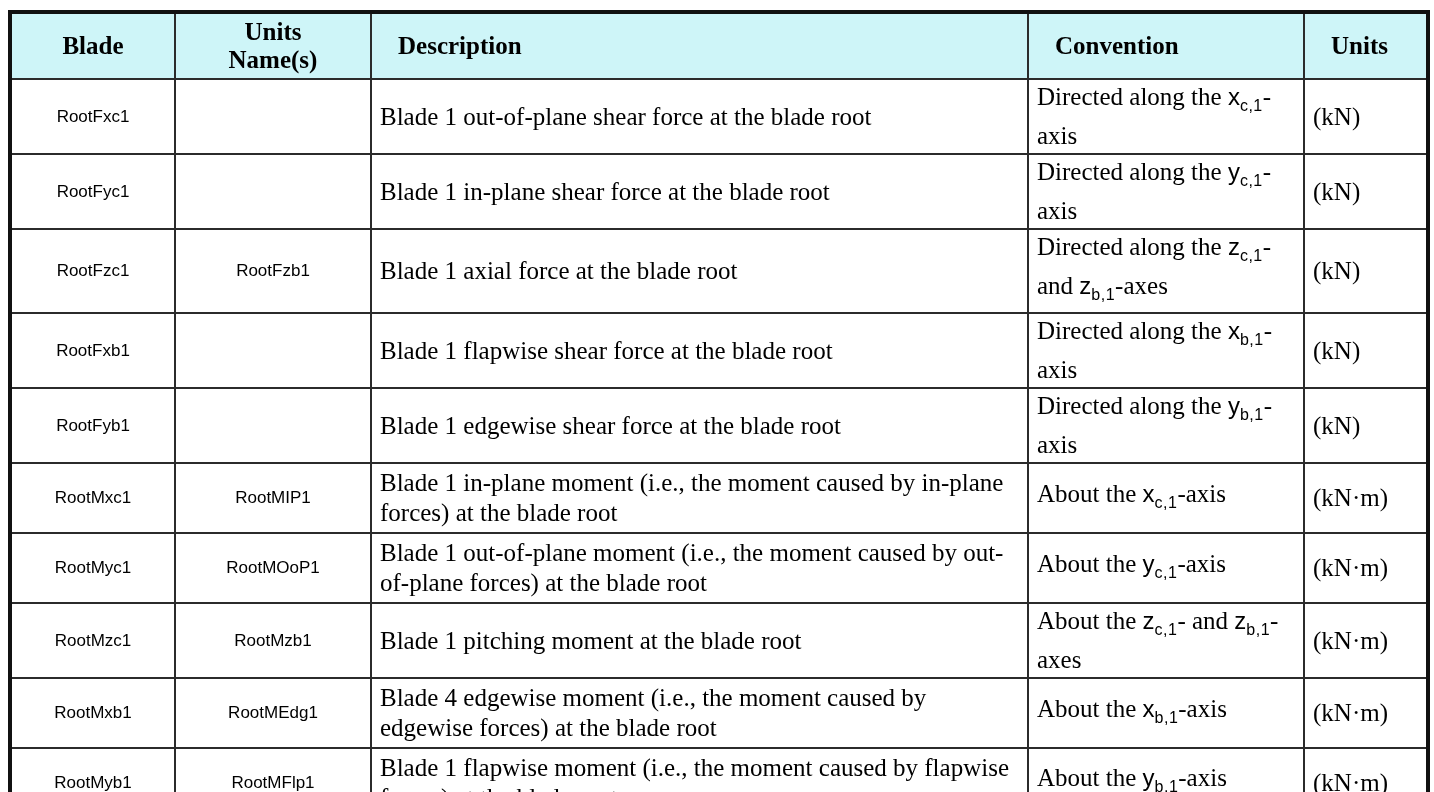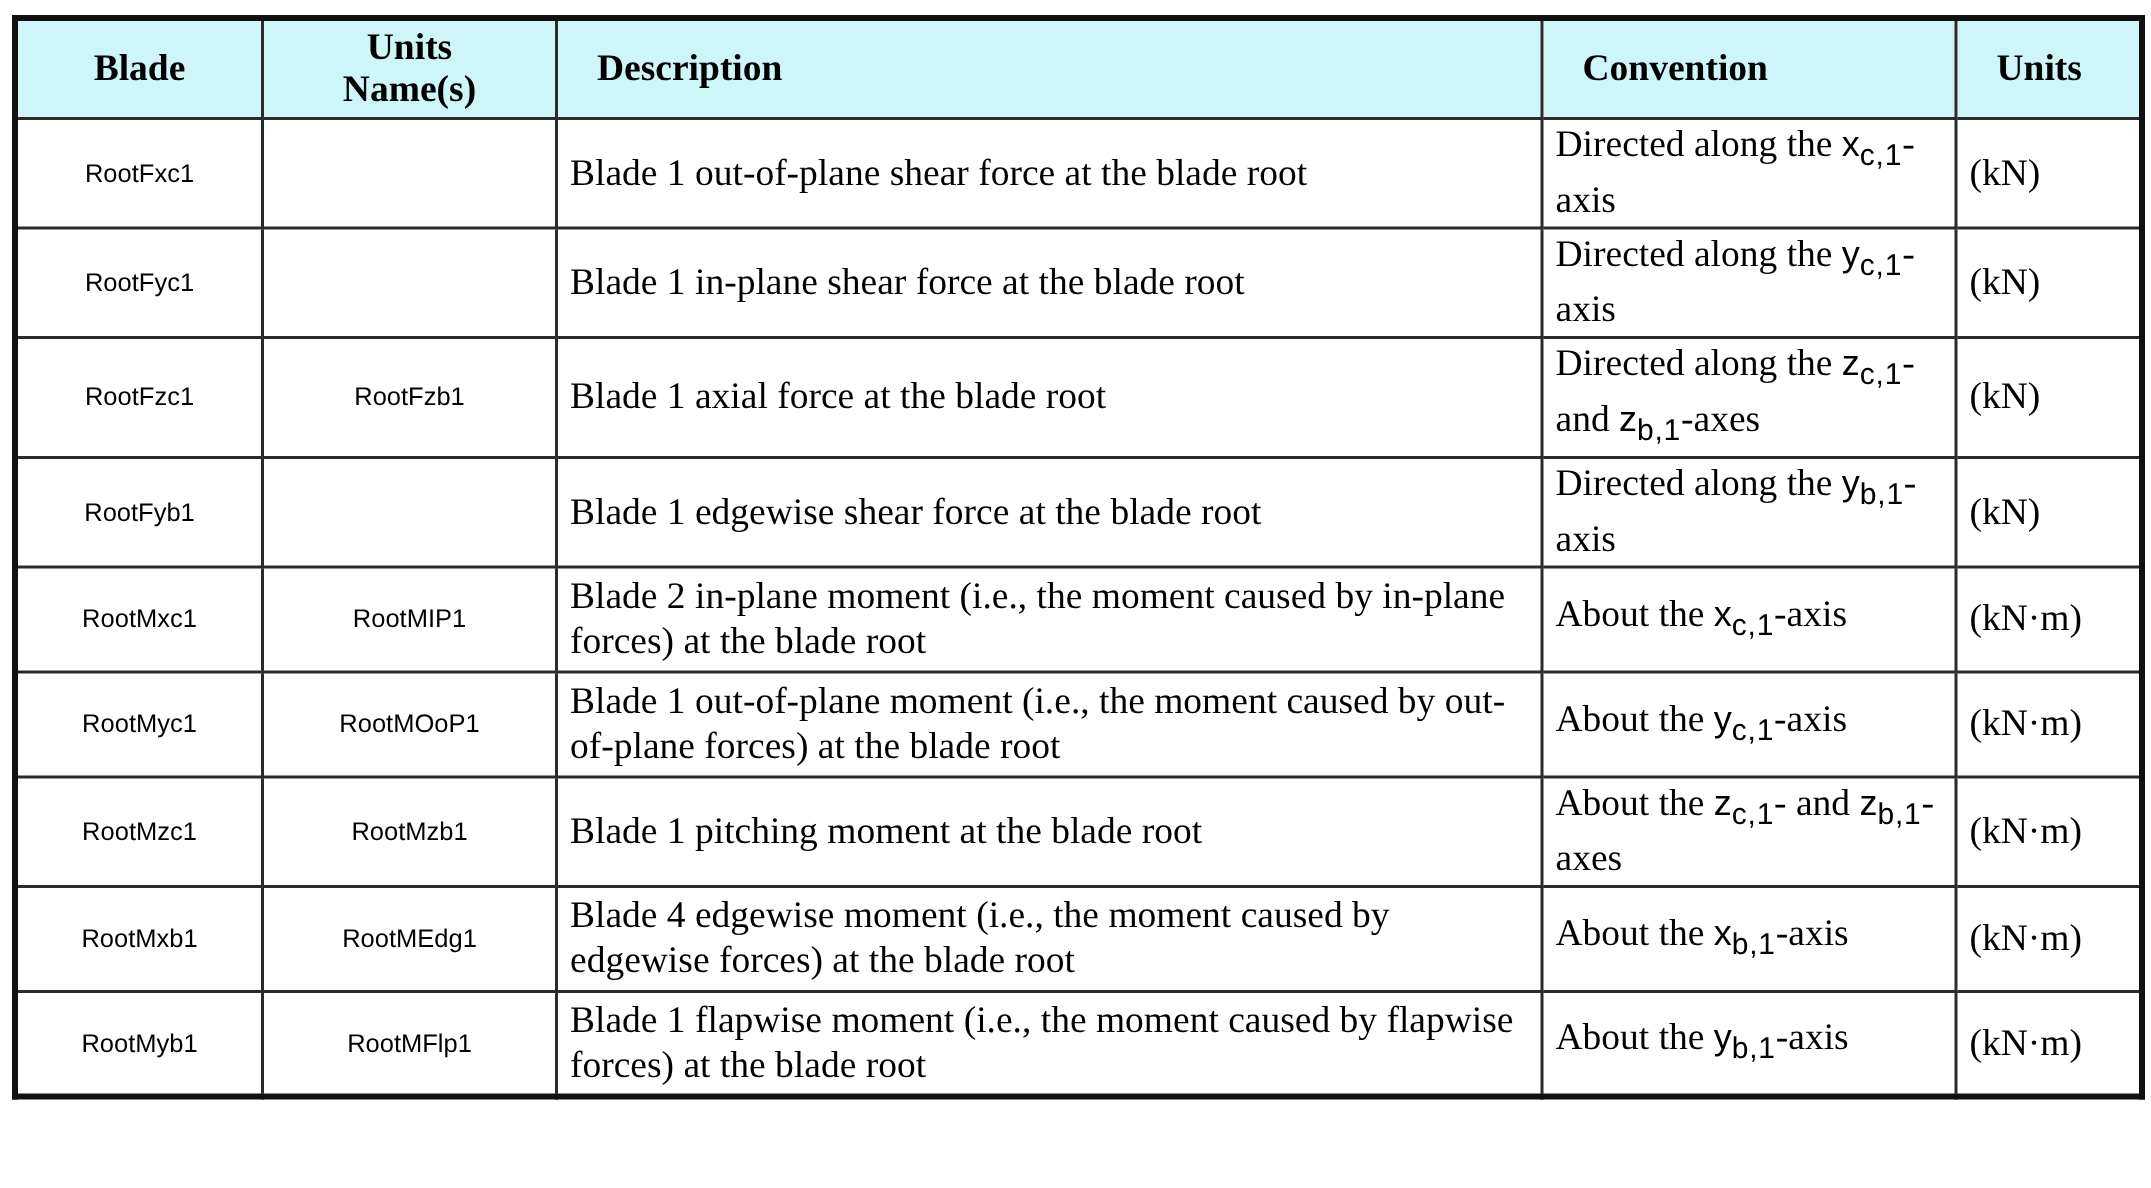--- a/index.html
+++ b/index.html
@@ -51,21 +51,21 @@
     line-height: 30px;
     text-align: left;
     padding: 2px 4px 2px 8px;
   }
   .axis {
     font-family: "Liberation Sans", sans-serif;
     font-size: 24px;
   }
   .axis-sub {
     font-family: "Liberation Sans", sans-serif;
-    font-size: 20px;
+    font-size: 16px;
     vertical-align: -6px;
     letter-spacing: 0.5px;
     text-align: right;
   }
 </style>
 </head>
 <body>
 
 <div class="page">
   <table class="params">
@@ -111,30 +111,37 @@
           <td class="c-units">(kN)</td>
         </tr>
         <tr>
           <td class="c-name">RootFzc1</td>
           <td class="c-other">RootFzb1</td>
           <td class="c-desc">Blade 1 axial force at the blade root</td>
           <td class="c-conv">Directed along the <span class="axis">z<span class="axis-sub">c,1</span></span>- and <span class="axis">z<span class="axis-sub">b,1</span></span>-axes</td>
           <td class="c-units">(kN)</td>
         </tr>
         <tr>
+          <td class="c-name">RootFxb1</td>
+          <td class="c-other"></td>
+          <td class="c-desc">Blade 1 flapwise shear force at the blade root</td>
+          <td class="c-conv">Directed along the <span class="axis">x<span class="axis-sub">b,1</span></span>-axis</td>
+          <td class="c-units">(kN)</td>
+        </tr>
+        <tr>
           <td class="c-name">RootFyb1</td>
           <td class="c-other"></td>
           <td class="c-desc">Blade 1 edgewise shear force at the blade root</td>
           <td class="c-conv">Directed along the <span class="axis">y<span class="axis-sub">b,1</span></span>-axis</td>
           <td class="c-units">(kN)</td>
         </tr>
         <tr>
           <td class="c-name">RootMxc1</td>
           <td class="c-other">RootMIP1</td>
-          <td class="c-desc">Blade 2 in-plane moment (i.e., the moment caused by in-plane forces) at the blade root</td>
+          <td class="c-desc">Blade 1 in-plane moment (i.e., the moment caused by in-plane forces) at the blade root</td>
           <td class="c-conv">About the <span class="axis">x<span class="axis-sub">c,1</span></span>-axis</td>
           <td class="c-units">(kN·m)</td>
         </tr>
         <tr>
           <td class="c-name">RootMyc1</td>
           <td class="c-other">RootMOoP1</td>
           <td class="c-desc">Blade 1 out-of-plane moment (i.e., the moment caused by out-of-plane forces) at the blade root</td>
           <td class="c-conv">About the <span class="axis">y<span class="axis-sub">c,1</span></span>-axis</td>
           <td class="c-units">(kN·m)</td>
         </tr>

